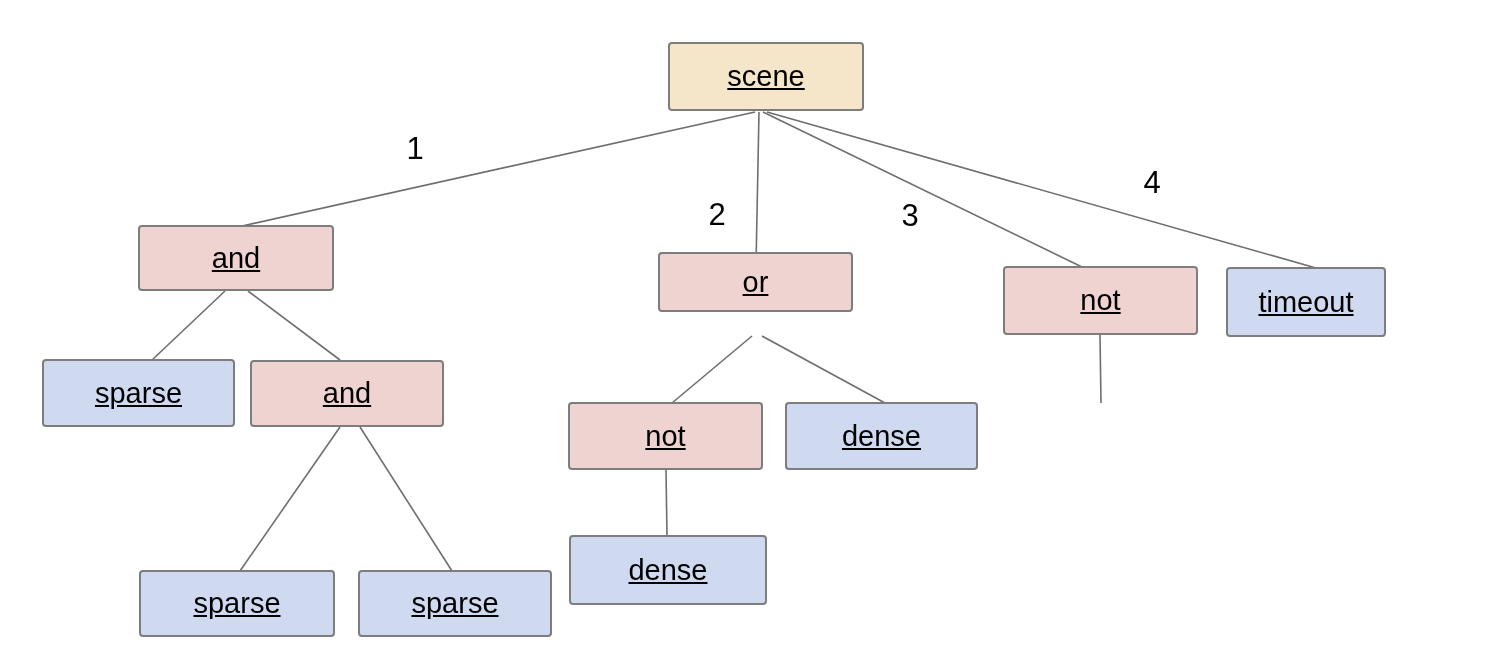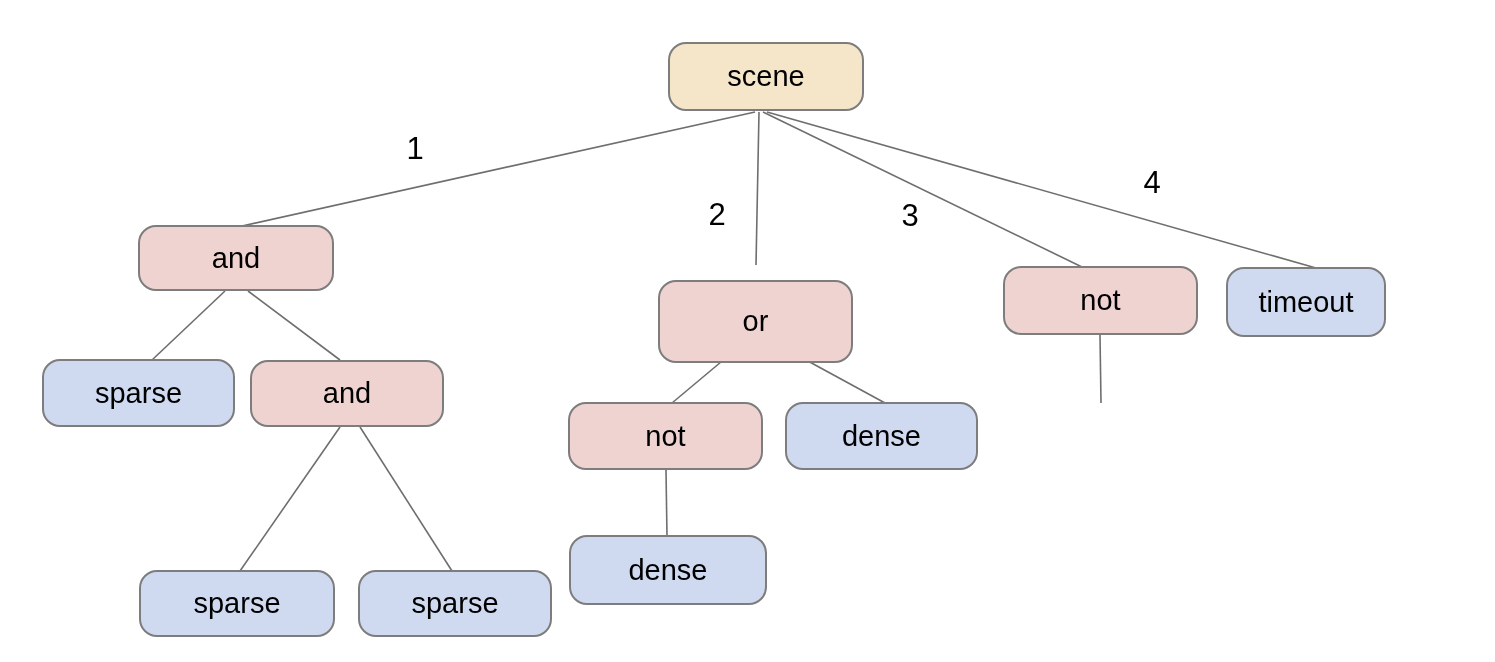--- a/index.html
+++ b/index.html
@@ -26,25 +26,26 @@
     stroke: var(--edge-line, #6e6e6e);
     stroke-width: 1.6;
   }
   .node {
     position: absolute;
     box-sizing: border-box;
     display: flex;
     align-items: center;
     justify-content: center;
     border: 2px solid var(--node-border, #7d7d7d);
-    border-radius: 18px;
+    border-radius: 4px;
     font-size: 29px;
     color: var(--text, #000000);
     line-height: 1;
     user-select: none;
+    text-decoration: underline;
   }
   .node.root     { background: var(--root-fill, #f5e6ca); }
   .node.operator { background: var(--operator-fill, #eed3d1); }
   .node.leaf     { background: var(--leaf-fill, #cfdaf1); }
   .edge-label {
     position: absolute;
     transform: translate(-50%, -50%);
     font-size: 31px;
     color: var(--text, #000000);
     line-height: 1;
@@ -68,21 +69,21 @@
     <line x1="752" y1="336" x2="672" y2="403"></line>
     <line x1="762" y1="336" x2="885" y2="403"></line>
     <line x1="666" y1="470" x2="667" y2="536"></line>
     <line x1="1100" y1="335" x2="1101" y2="403"></line>
   </svg>
 
   <div class="node root" style="left:668px; top:42px; width:196px; height:69px;">scene</div>
 
   <div class="node operator" style="left:138px; top:225px; width:196px; height:66px;">and</div>
 
-  <div class="node operator" style="left:658px; top:280px; width:195px; height:83px;">or</div>
+  <div class="node operator" style="left:658px; top:252px; width:195px; height:60px;">or</div>
 
   <div class="node operator" style="left:1003px; top:266px; width:195px; height:69px;">not</div>
 
   <div class="node leaf" style="left:1226px; top:267px; width:160px; height:70px;">timeout</div>
 
   <div class="node leaf" style="left:42px; top:359px; width:193px; height:68px;">sparse</div>
 
   <div class="node operator" style="left:250px; top:360px; width:194px; height:67px;">and</div>
 
   <div class="node operator" style="left:568px; top:402px; width:195px; height:68px;">not</div>

